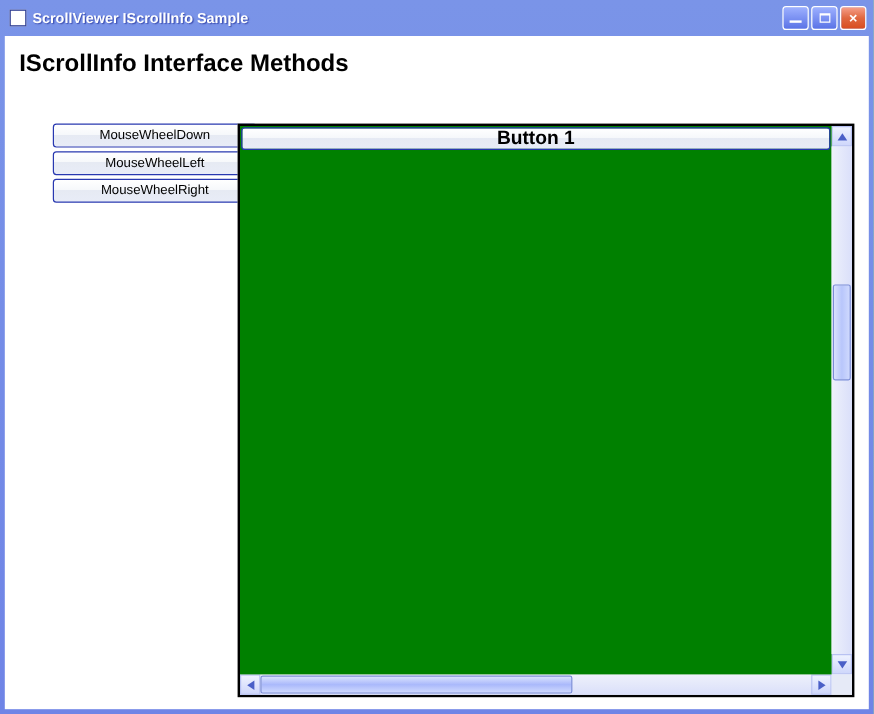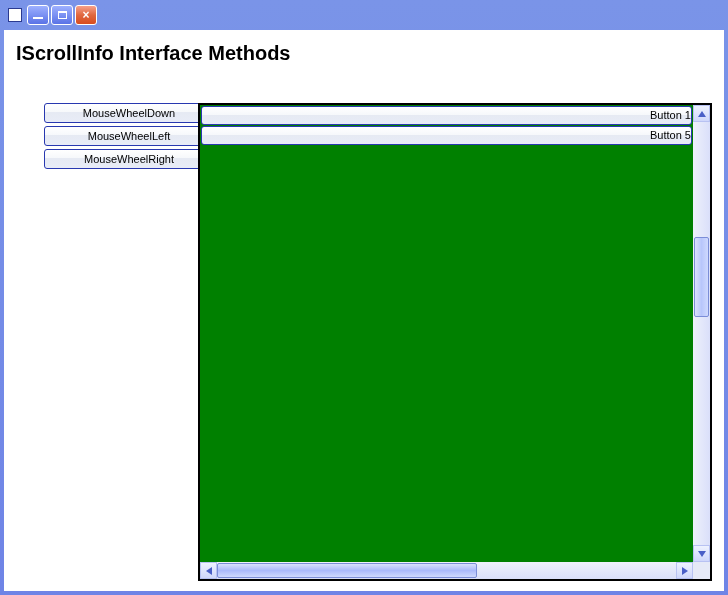--- a/index.html
+++ b/index.html
@@ -105,24 +105,25 @@
     display: flex;
     flex-direction: column;
     padding: 1px 1px 0 1px;
     gap: 1px;
   }
   .content-btn {
     height: 19px;
     border: 1px solid #2838b0;
     border-radius: 3px;
     background: linear-gradient(to bottom, #ffffff 0%, #f6f8fb 45%, #e6eaf3 46%, #e8ecf7 100%);
-    font-size: 11px;
-    text-align: right;
+    font-size: 16px;
+    text-align: center;
     line-height: 17px;
     cursor: pointer;
+    font-weight: bold;
   }
 
   
   .vscroll {
     width: 17px;
     background: linear-gradient(to right, #eef1fb 0%, #dadffa 100%);
     display: flex; flex-direction: column;
   }
   .vs-btn {
     height: 17px;
@@ -176,20 +177,21 @@
   }
   .corner { width:17px; background:#e6eaf7; }
 </style>
 </head>
 <body>
 
 <div class="window">
 
   <div class="titlebar">
     <div class="title-icon"></div>
+    <div class="title-text">ScrollViewer IScrollInfo Sample</div>
     <div class="win-controls">
       <div class="win-btn">
           <div class="min-line"></div>
         </div>
       <div class="win-btn">
           <div class="max-box"></div>
         </div>
       <div class="win-btn close">
           <span class="x">×</span>
         </div>
@@ -205,21 +207,20 @@
         <div class="wpf-btn wide">MouseWheelDown</div>
         <div class="wpf-btn wide">MouseWheelLeft</div>
         <div class="wpf-btn wide">MouseWheelRight</div>
       </div>
 
       <div class="scrollviewer-wrap">
         <div class="viewport-row">
           <div class="viewport">
             <div class="green-contents">
               <div class="content-btn">Button 1</div>
-              <div class="content-btn">Button 5</div>
             </div>
           </div>
           <div class="vscroll">
             <div class="vs-btn">
                 <div class="arrow-up"></div>
               </div>
             <div class="vs-track">
               <div class="vs-thumb"></div>
             </div>
             <div class="vs-btn">

